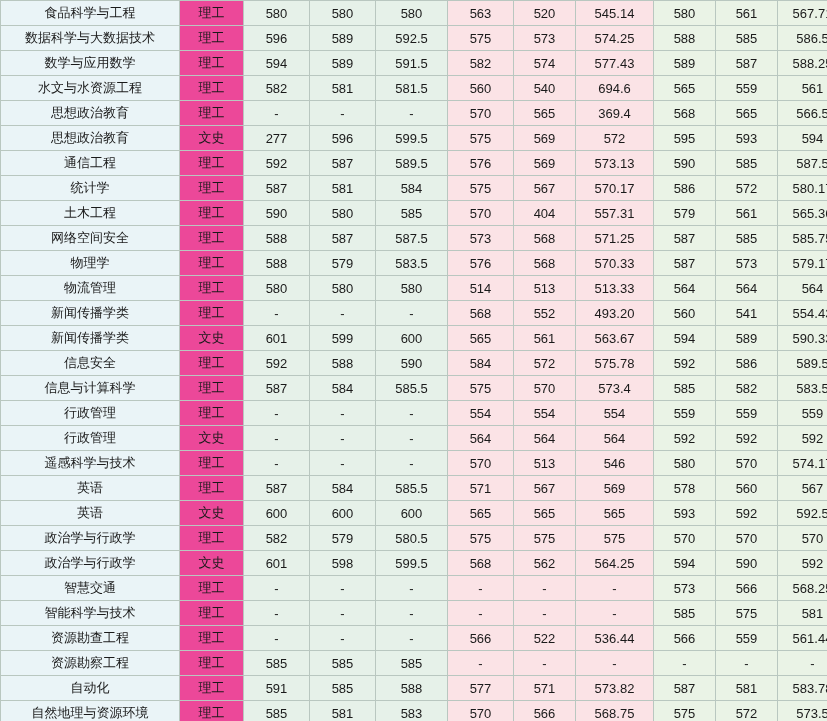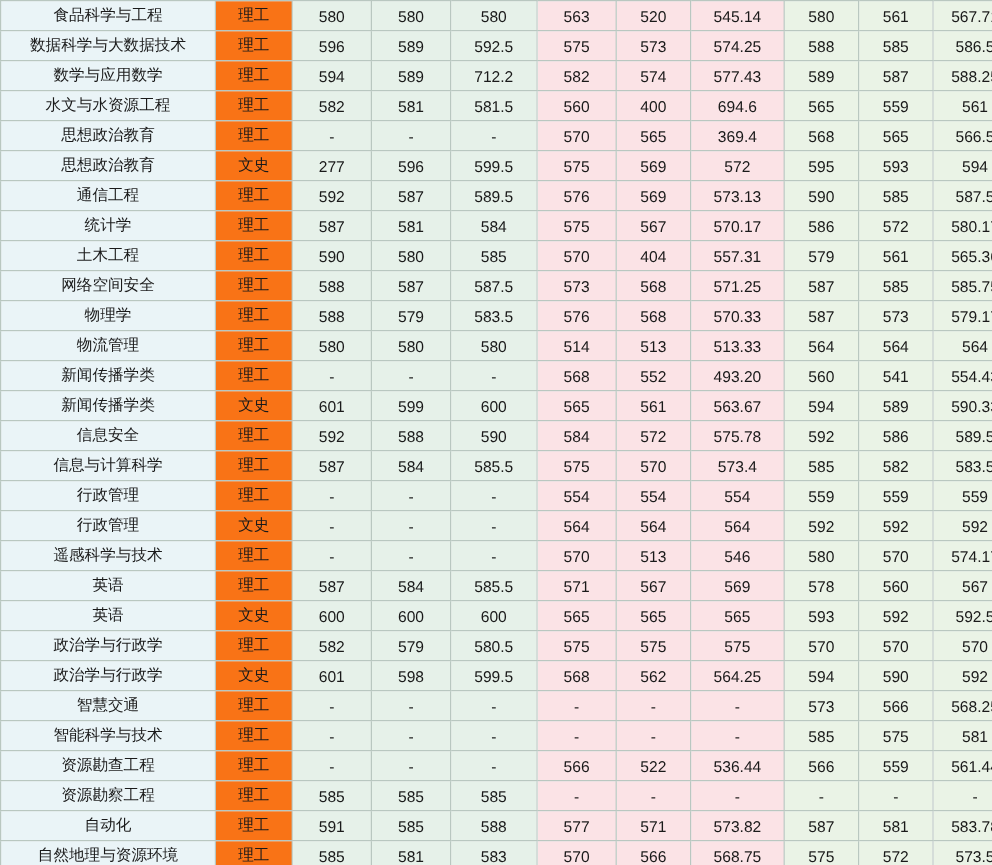--- a/index.html
+++ b/index.html
@@ -41,21 +41,21 @@
   col.c-n7      { width: 62px; }
   col.c-n8      { width: 62px; }
   col.c-n9      { width: 70px; }
 
   td.major {
     text-align: left;
     padding-left: 6px;
     background: #eaf4f7;
   }
   td.cat {
-    background: #f97316;
+    background: #ec4899;
   }
   td.g1 { background: #e6f1e9; }   
   td.g2 { background: #fbe3e6; }   
   td.g3 { background: #eaf3e6; }   
 </style>
 </head>
 <body>
 
 <div id="sheet">
   <table class="score-table">
@@ -97,36 +97,36 @@
           <td class="g2">574.25</td>
           <td class="g3">588</td>
           <td class="g3">585</td>
           <td class="g3">586.5</td>
         </tr>
         <tr>
           <td class="major">数学与应用数学</td>
           <td class="cat">理工</td>
           <td class="g1">594</td>
           <td class="g1">589</td>
-          <td class="g1">712.2</td>
+          <td class="g1">591.5</td>
           <td class="g2">582</td>
           <td class="g2">574</td>
           <td class="g2">577.43</td>
           <td class="g3">589</td>
           <td class="g3">587</td>
           <td class="g3">588.25</td>
         </tr>
         <tr>
           <td class="major">水文与水资源工程</td>
           <td class="cat">理工</td>
           <td class="g1">582</td>
           <td class="g1">581</td>
           <td class="g1">581.5</td>
           <td class="g2">560</td>
-          <td class="g2">400</td>
+          <td class="g2">540</td>
           <td class="g2">694.6</td>
           <td class="g3">565</td>
           <td class="g3">559</td>
           <td class="g3">561</td>
         </tr>
         <tr>
           <td class="major">思想政治教育</td>
           <td class="cat">理工</td>
           <td class="g1">-</td>
           <td class="g1">-</td>

